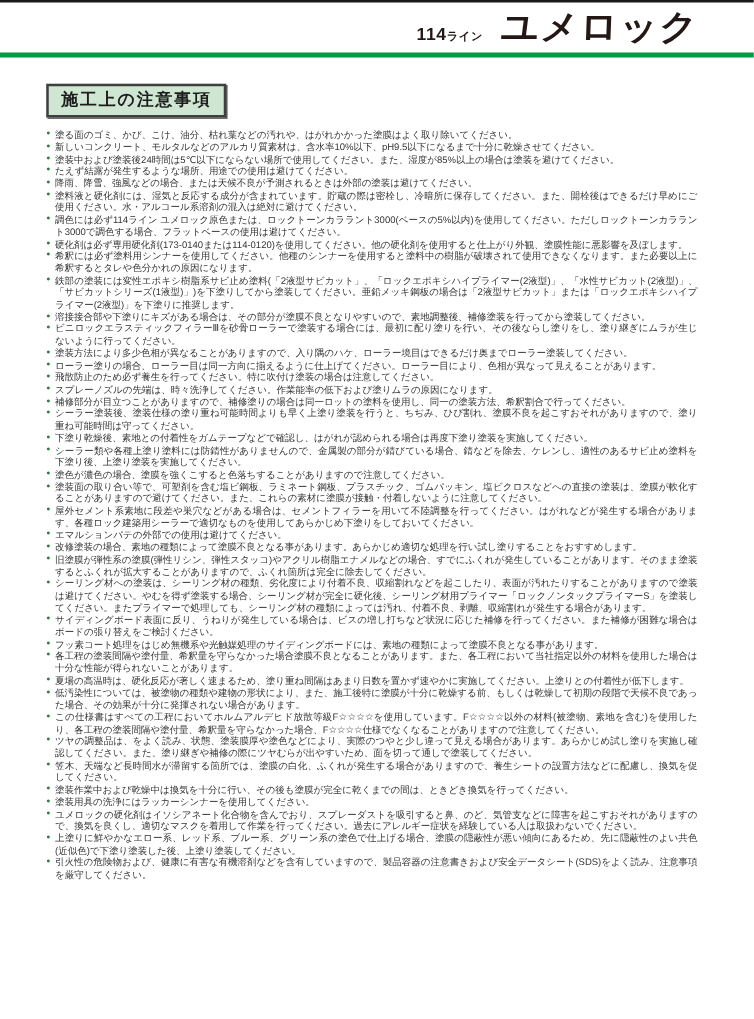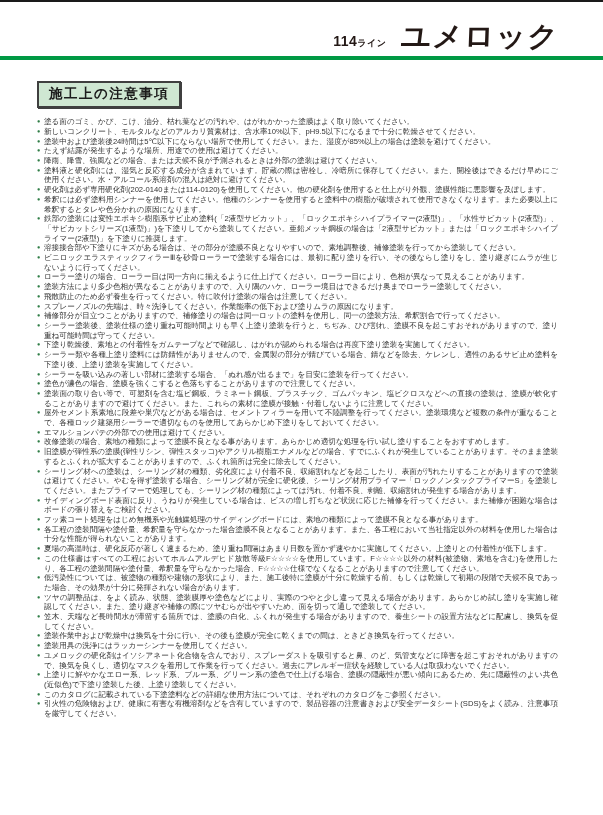--- a/index.html
+++ b/index.html
@@ -8,21 +8,21 @@
   }
   *{margin:0;padding:0;box-sizing:border-box;}
   html,body{background:#ffffff;}
   body{
     width:603px;height:815px;overflow:hidden;
     font-family:"Liberation Sans","DejaVu Sans",sans-serif;
     color:var(--text);
   }
   .page{width:603px;height:815px;background:#fff;position:relative;}
   .top-rule{height:2px;background:var(--rule);width:100%;}
-  .header{height:54px;position:relative;}
+  .header{height:40px;position:relative;}
   .brand{position:absolute;right:44px;bottom:5px;display:flex;align-items:flex-end;gap:14px;white-space:nowrap;}
   .line-no{font-weight:bold;color:var(--logo);font-size:14px;letter-spacing:.5px;line-height:1;padding-bottom:3px;}
   .line-no .suffix{font-size:9px;}
   .brand-name{
     font-weight:bold;color:var(--logo);font-size:30px;line-height:1;
     letter-spacing:1px;transform:scaleY(.95) skewX(-2deg);transform-origin:bottom right;
   }
   .green-rule{height:4px;background:var(--accent);width:100%;}
   .content{padding:21px 45px 0 37px;}
   .section-title{
@@ -78,24 +78,28 @@
   <div class="item">
     <span class="dot">●</span>
     <span class="txt">降雨、降雪、強風などの場合、または天候不良が予測されるときは外部の塗装は避けてください。</span>
   </div>
 
   <div class="item">
     <span class="dot">●</span>
     <span class="txt">塗料液と硬化剤には、湿気と反応する成分が含まれています。貯蔵の際は密栓し、冷暗所に保存してください。また、開栓後はできるだけ早めにご使用ください。水・アルコール系溶剤の混入は絶対に避けてください。</span>
   </div>
 
-
-  <div class="item">
-    <span class="dot">●</span>
-    <span class="txt">硬化剤は必ず専用硬化剤(202-0140または114-0120)を使用してください。他の硬化剤を使用すると仕上がり外観、塗膜性能に悪影響を及ぼします。</span>
+  <div class="item">
+    <span class="dot">●</span>
+    <span class="txt">調色には必ず114ライン ユメロック原色または、ロックトーンカララント3000(ベースの5%以内)を使用してください。ただしロックトーンカララント3000で調色する場合、フラットベースの使用は避けてください。</span>
+  </div>
+
+  <div class="item">
+    <span class="dot">●</span>
+    <span class="txt">硬化剤は必ず専用硬化剤(173-0140または114-0120)を使用してください。他の硬化剤を使用すると仕上がり外観、塗膜性能に悪影響を及ぼします。</span>
   </div>
 
   <div class="item">
     <span class="dot">●</span>
     <span class="txt">希釈には必ず塗料用シンナーを使用してください。他種のシンナーを使用すると塗料中の樹脂が破壊されて使用できなくなります。また必要以上に希釈するとタレや色分かれの原因になります。</span>
   </div>
 
   <div class="item">
     <span class="dot">●</span>
     <span class="txt">鉄部の塗装には変性エポキシ樹脂系サビ止め塗料(「2液型サビカット」、「ロックエポキシハイプライマー(2液型)」、「水性サビカット(2液型)」、「サビカットシリーズ(1液型)」)を下塗りしてから塗装してください。亜鉛メッキ鋼板の場合は「2液型サビカット」または「ロックエポキシハイプライマー(2液型)」を下塗りに推奨します。</span>
@@ -106,30 +110,30 @@
     <span class="txt">溶接接合部や下塗りにキズがある場合は、その部分が塗膜不良となりやすいので、素地調整後、補修塗装を行ってから塗装してください。</span>
   </div>
 
   <div class="item">
     <span class="dot">●</span>
     <span class="txt">ビニロックエラスティックフィラーⅢを砂骨ローラーで塗装する場合には、最初に配り塗りを行い、その後ならし塗りをし、塗り継ぎにムラが生じないように行ってください。</span>
   </div>
 
   <div class="item">
     <span class="dot">●</span>
+    <span class="txt">塗装方法により多少色相が異なることがありますので、入り隅のハケ、ローラー境目はできるだけ奥までローラー塗装してください。</span>
+  </div>
+
+  <div class="item">
+    <span class="dot">●</span>
     <span class="txt">ローラー塗りの場合、ローラー目は同一方向に揃えるように仕上げてください。ローラー目により、色相が異なって見えることがあります。</span>
   </div>
 
   <div class="item">
     <span class="dot">●</span>
-    <span class="txt">塗装方法により多少色相が異なることがありますので、入り隅のハケ、ローラー境目はできるだけ奥までローラー塗装してください。</span>
-  </div>
-
-  <div class="item">
-    <span class="dot">●</span>
     <span class="txt">飛散防止のため必ず養生を行ってください。特に吹付け塗装の場合は注意してください。</span>
   </div>
 
   <div class="item">
     <span class="dot">●</span>
     <span class="txt">スプレーノズルの先端は、時々洗浄してください。作業能率の低下および塗りムラの原因になります。</span>
   </div>
 
   <div class="item">
     <span class="dot">●</span>
@@ -144,38 +148,34 @@
   <div class="item">
     <span class="dot">●</span>
     <span class="txt">下塗り乾燥後、素地との付着性をガムテープなどで確認し、はがれが認められる場合は再度下塗り塗装を実施してください。</span>
   </div>
 
   <div class="item">
     <span class="dot">●</span>
     <span class="txt">シーラー類や各種上塗り塗料には防錆性がありませんので、金属製の部分が錆びている場合、錆などを除去、ケレンし、適性のあるサビ止め塗料を下塗り後、上塗り塗装を実施してください。</span>
   </div>
 
-  <div class="item">
-    <span class="dot">●</span>
-    <span class="txt">シーラーを吸い込みの著しい部材に塗装する場合、「ぬれ感が出るまで」を目安に塗装を行ってください。</span>
-  </div>
 
   <div class="item">
     <span class="dot">●</span>
     <span class="txt">塗色が濃色の場合、塗膜を強くこすると色落ちすることがありますので注意してください。</span>
   </div>
 
   <div class="item">
     <span class="dot">●</span>
     <span class="txt">塗装面の取り合い等で、可塑剤を含む塩ビ鋼板、ラミネート鋼板、プラスチック、ゴムパッキン、塩ビクロスなどへの直接の塗装は、塗膜が軟化することがありますので避けてください。また、これらの素材に塗膜が接触・付着しないように注意してください。</span>
   </div>
 
   <div class="item">
     <span class="dot">●</span>
-    <span class="txt">屋外セメント系素地に段差や巣穴などがある場合は、セメントフィラーを用いて不陸調整を行ってください。塗装環境など複数の条件が重なることで、各種ロック建築用シーラーで適切なものを使用してあらかじめ下塗りをしておいてください。</span>
+    <span class="txt">屋外セメント系素地に段差や巣穴などがある場合は、セメントフィラーを用いて不陸調整を行ってください。はがれなどが発生する場合があります、各種ロック建築用シーラーで適切なものを使用してあらかじめ下塗りをしておいてください。</span>
   </div>
 
   <div class="item">
     <span class="dot">●</span>
     <span class="txt">エマルションパテの外部での使用は避けてください。</span>
   </div>
 
   <div class="item">
     <span class="dot">●</span>
     <span class="txt">改修塗装の場合、素地の種類によって塗膜不良となる事があります。あらかじめ適切な処理を行い試し塗りすることをおすすめします。</span>
@@ -209,30 +209,30 @@
   </div>
 
 
   <div class="item">
     <span class="dot">●</span>
     <span class="txt">夏場の高温時は、硬化反応が著しく速まるため、塗り重ね間隔はあまり日数を置かず速やかに実施してください。上塗りとの付着性が低下します。</span>
   </div>
 
   <div class="item">
     <span class="dot">●</span>
+    <span class="txt">低汚染性については、被塗物の種類や建物の形状により、また、施工後特に塗膜が十分に乾燥する前、もしくは乾燥して初期の段階で天候不良であった場合、その効果が十分に発揮されない場合があります。</span>
+  </div>
+
+  <div class="item">
+    <span class="dot">●</span>
     <span class="txt">この仕様書はすべての工程においてホルムアルデヒド放散等級F☆☆☆☆を使用しています。F☆☆☆☆以外の材料(被塗物、素地を含む)を使用したり、各工程の塗装間隔や塗付量、希釈量を守らなかった場合、F☆☆☆☆仕様でなくなることがありますので注意してください。</span>
   </div>
 
   <div class="item">
     <span class="dot">●</span>
-    <span class="txt">低汚染性については、被塗物の種類や建物の形状により、また、施工後特に塗膜が十分に乾燥する前、もしくは乾燥して初期の段階で天候不良であった場合、その効果が十分に発揮されない場合があります。</span>
-  </div>
-
-  <div class="item">
-    <span class="dot">●</span>
     <span class="txt">ツヤの調整品は、をよく読み、状態、塗装膜厚や塗色などにより、実際のつやと少し違って見える場合があります。あらかじめ試し塗りを実施し確認してください。また、塗り継ぎや補修の際にツヤむらが出やすいため、面を切って通しで塗装してください。</span>
   </div>
 
   <div class="item">
     <span class="dot">●</span>
     <span class="txt">笠木、天端など長時間水が滞留する箇所では、塗膜の白化、ふくれが発生する場合がありますので、養生シートの設置方法などに配慮し、換気を促してください。</span>
   </div>
 
   <div class="item">
     <span class="dot">●</span>
@@ -247,24 +247,20 @@
   <div class="item">
     <span class="dot">●</span>
     <span class="txt">ユメロックの硬化剤はイソシアネート化合物を含んでおり、スプレーダストを吸引すると鼻、のど、気管支などに障害を起こすおそれがありますので、換気を良くし、適切なマスクを着用して作業を行ってください。過去にアレルギー症状を経験している人は取扱わないでください。</span>
   </div>
 
   <div class="item">
     <span class="dot">●</span>
     <span class="txt">上塗りに鮮やかなエロー系、レッド系、ブルー系、グリーン系の塗色で仕上げる場合、塗膜の隠蔽性が悪い傾向にあるため、先に隠蔽性のよい共色(近似色)で下塗り塗装した後、上塗り塗装してください。</span>
   </div>
 
-  <div class="item">
-    <span class="dot">●</span>
-    <span class="txt">このカタログに記載されている下塗塗料などの詳細な使用方法については、それぞれのカタログをご参照ください。</span>
-  </div>
 
   <div class="item">
     <span class="dot">●</span>
     <span class="txt">引火性の危険物および、健康に有害な有機溶剤などを含有していますので、製品容器の注意書きおよび安全データシート(SDS)をよく読み、注意事項を厳守してください。</span>
   </div>
 </div>
   </div>
 </div>
 
 </body></html>

